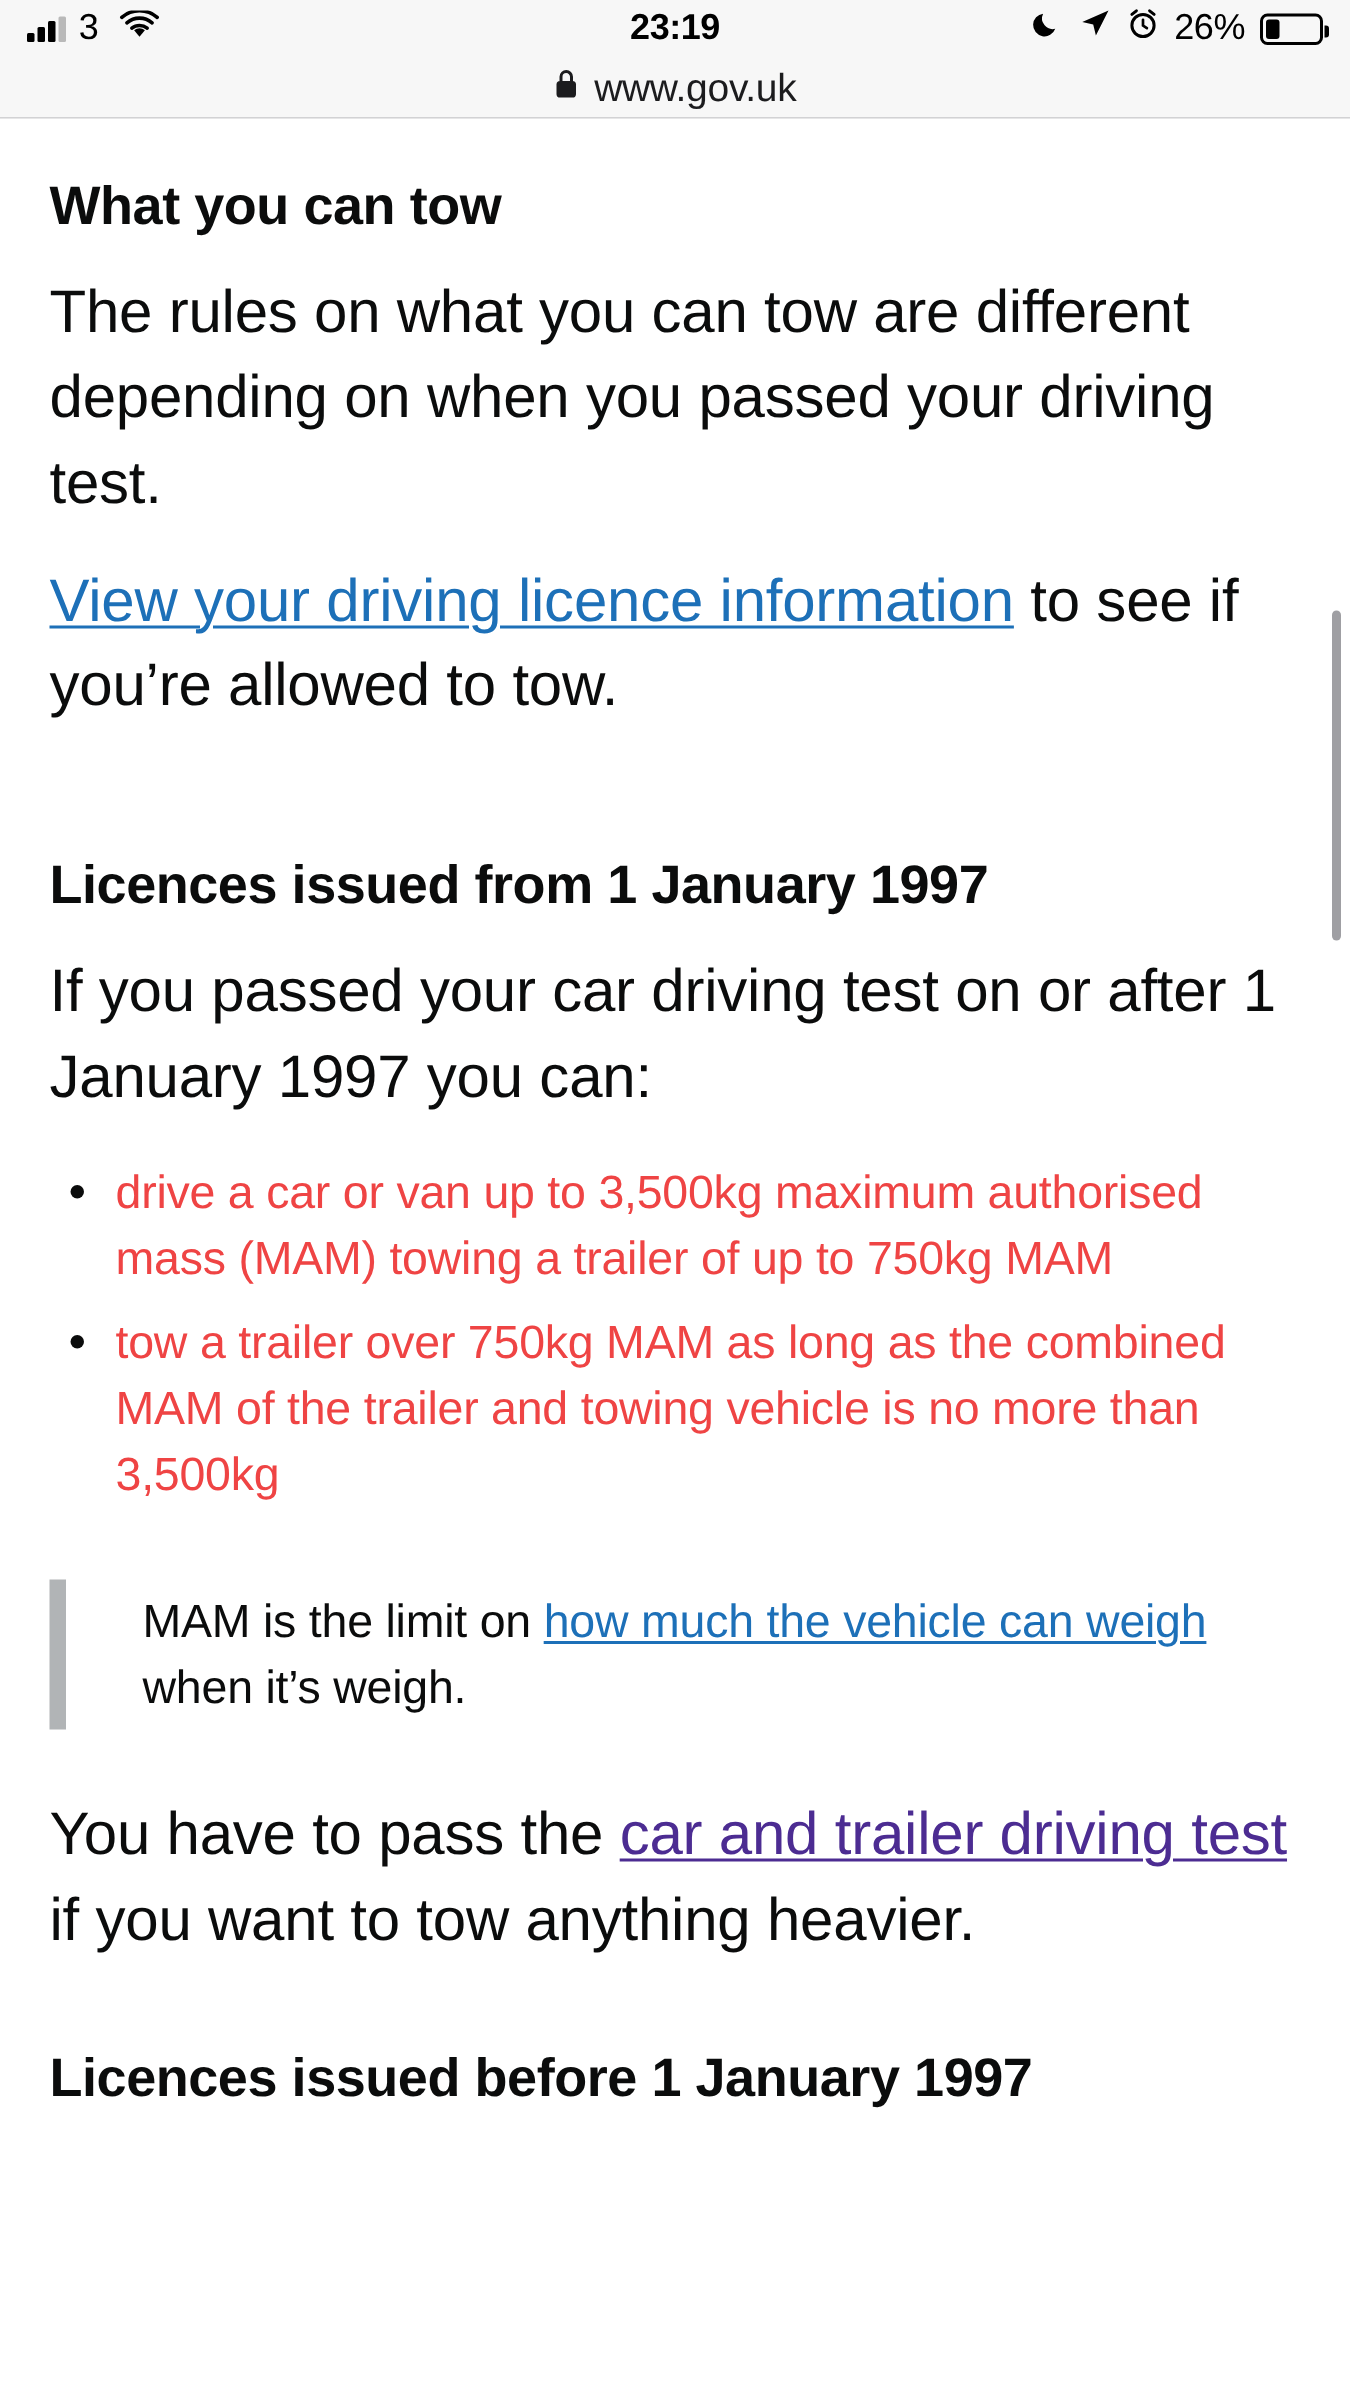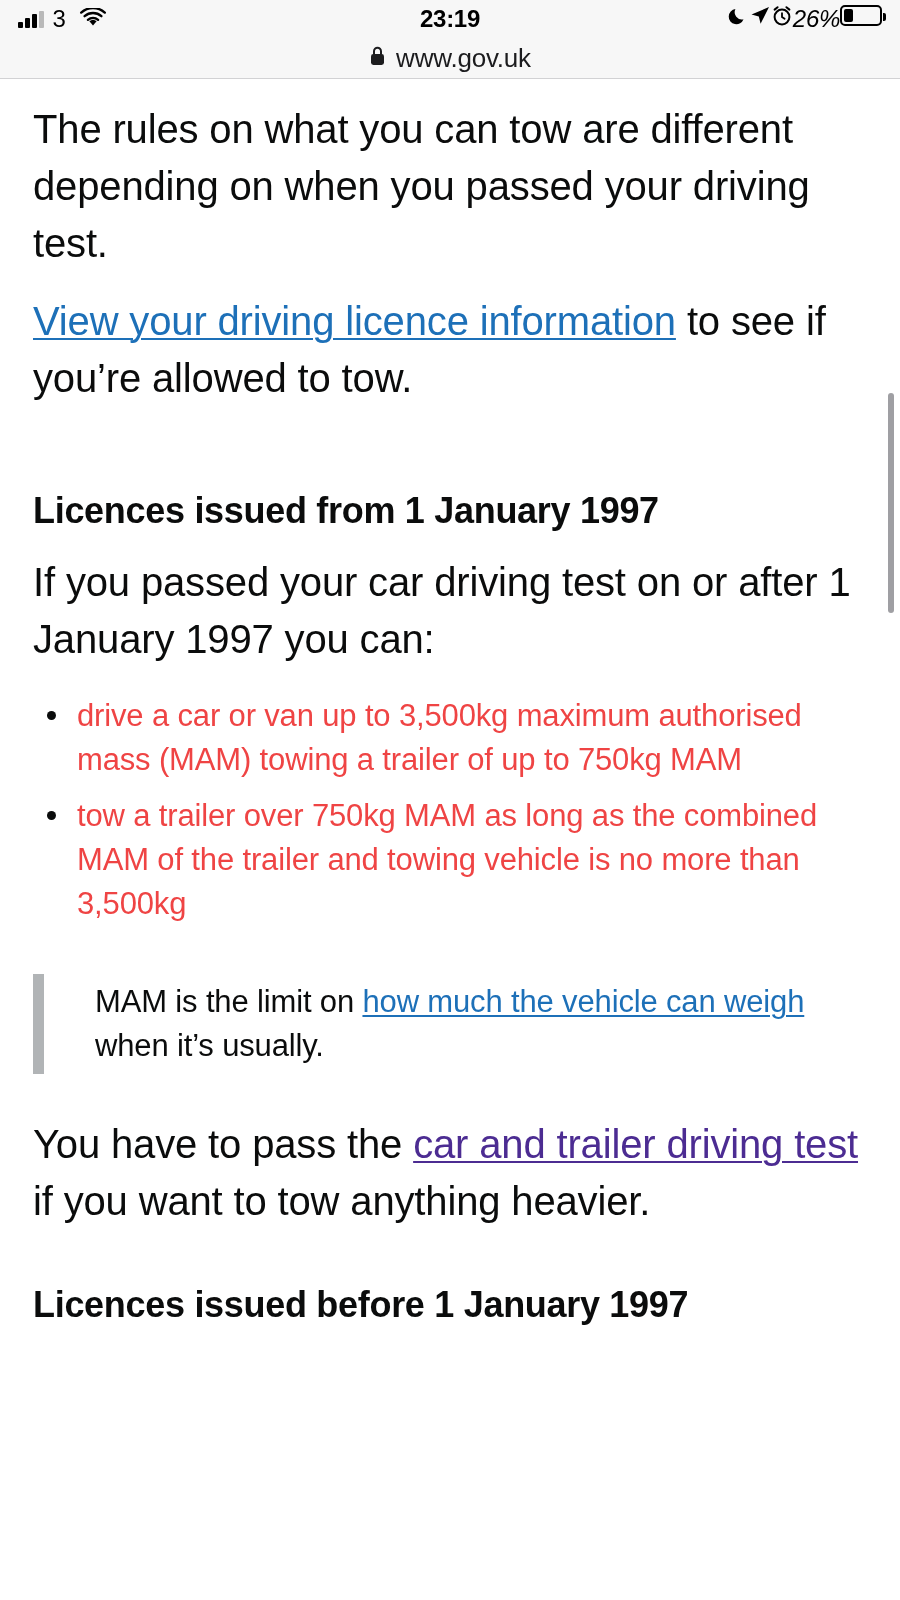--- a/index.html
+++ b/index.html
@@ -55,24 +55,24 @@
     font-size: 24px;
     font-weight: 600;
     color: #000;
     letter-spacing: -0.3px;
     pointer-events: none;
   }
 
   .sb-right {
     margin-left: auto;
     display: flex;
-    align-items: flex-start;
+    align-items: center;
+    gap: 10px;
     font-size: 24px;
     color: #000;
-    font-style: italic;
   }
   .battery-pct { font-size: 24px; font-weight: 400; letter-spacing: -0.3px; }
   .battery {
     width: 42px; height: 21px;
     border: 2.2px solid #000;
     border-radius: 5px;
     position: relative;
     display: flex;
     align-items: center;
     padding: 2px;
@@ -236,38 +236,39 @@
     <svg width="17" height="22" viewBox="0 0 17 22">
       <rect x="2" y="9" width="13" height="11" rx="2.4" fill="#1c1c1e"></rect>
       <path d="M5 9V6.2a3.5 3.5 0 017 0V9" fill="none" stroke="#1c1c1e" stroke-width="2"></path>
     </svg>
   </span>
   <span class="url-text">www.gov.uk</span>
 </div>
 
 <div class="page">
 
+  <h2 class="section-title" id="heading-main">What you can tow</h2>
 
   <p class="body">The rules on what you can tow are different depending on when you passed your driving test.</p>
 
   <p class="body">
     <a class="link" href="#">View your driving licence information</a><span> to see if you’re allowed to tow.</span>
   </p>
 
   <h2 class="section-title" id="heading-after-1997">Licences issued from 1 January 1997</h2>
 
   <p class="body">If you passed your car driving test on or after 1 January 1997 you can:</p>
 
   <ul class="bullets">
     <li>drive a car or van up to 3,500kg maximum authorised mass (MAM) towing a trailer of up to 750kg MAM</li>
     <li>tow a trailer over 750kg MAM as long as the combined MAM of the trailer and towing vehicle is no more than 3,500kg</li>
   </ul>
 
   <div class="inset-text">
-    <p><span>MAM is the limit on </span><a class="link" href="#">how much the vehicle can weigh</a><span> when it’s usually.</span></p>
+    <p><span>MAM is the limit on </span><a class="link" href="#">how much the vehicle can weigh</a><span> when it’s weigh.</span></p>
   </div>
 
   <p class="body" style="margin-top:42px">
     <span>You have to pass the </span><a class="link visited" href="#">car and trailer driving test</a><span> if you want to tow anything heavier.</span>
   </p>
 
   <h2 class="section-title" id="heading-before-1997">Licences issued before 1 January 1997</h2>
 
 
   <div class="scrollbar-track"></div>

